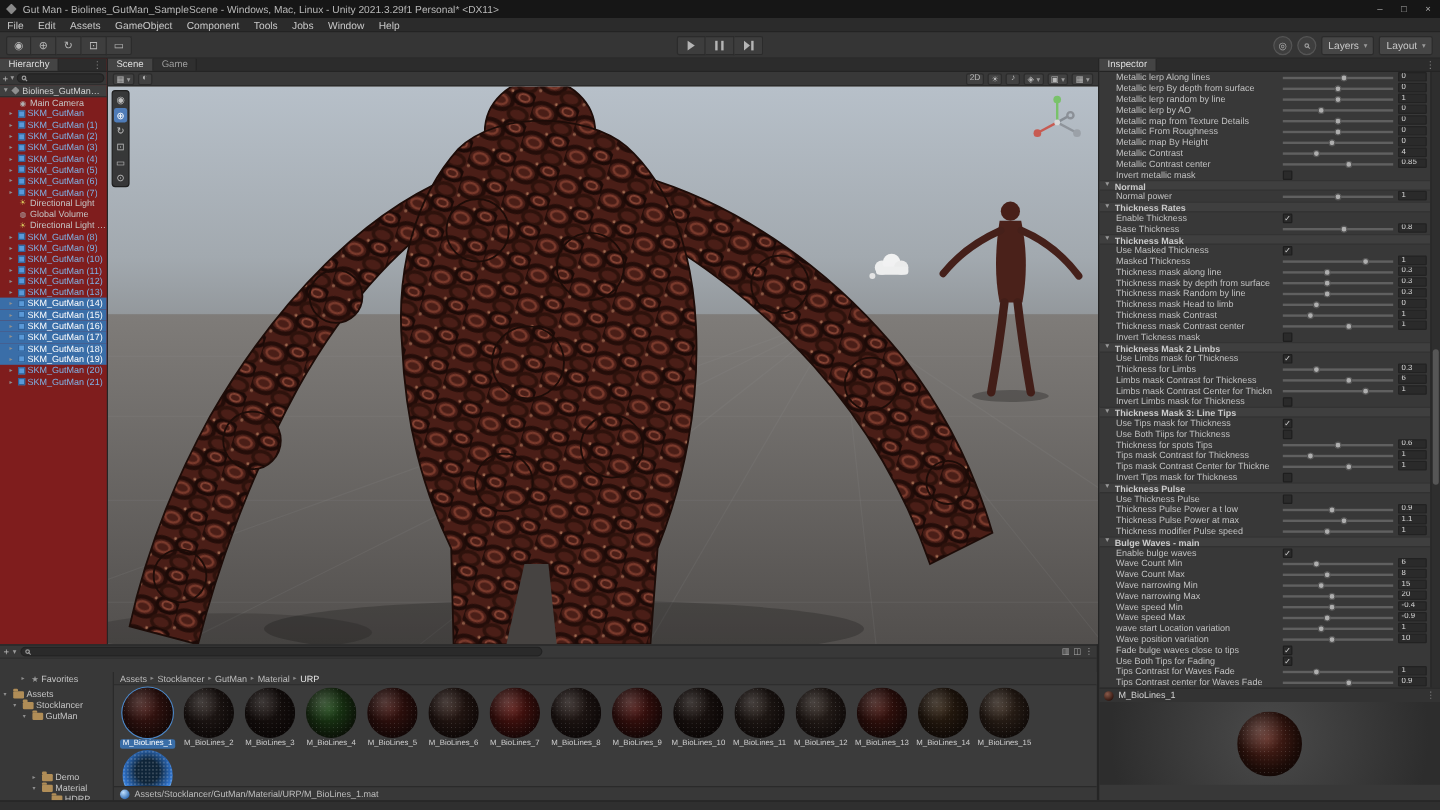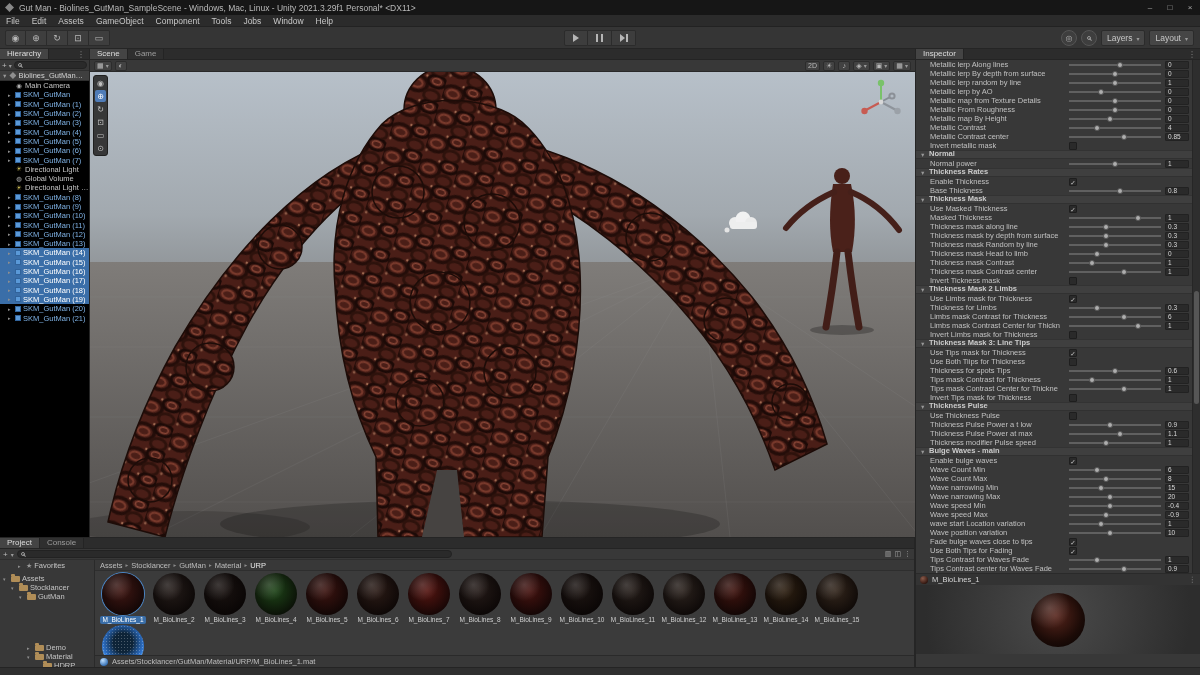--- a/index.html
+++ b/index.html
@@ -36,21 +36,21 @@
   .caret { font-size:6px; color:#9a9a9a; }
 
   
   .ptabs { height:11px; background:#2c2c2c; display:flex; align-items:flex-end; font-size:8px; border-bottom:1px solid #242424; }
   .ptab { height:11px; line-height:11px; padding:0 7px; background:#2f2f2f; color:#9d9d9d; border-right:1px solid #242424; display:flex; gap:3px; align-items:center; }
   .ptab.active { background:#444; color:#dedede; }
   .ptab-spacer { flex:1; }
   .ptab-icons { padding-right:4px; color:#8a8a8a; font-size:8px; }
 
   
-  .hierarchy { position:absolute; left:0; top:49px; width:90px; height:488px; background:#000000; border-right:1px solid #252525; overflow:hidden; }
+  .hierarchy { position:absolute; left:0; top:49px; width:90px; height:488px; background:#7f1d1d; border-right:1px solid #252525; overflow:hidden; }
   .htoolbar { height:11px; display:flex; align-items:center; gap:2px; padding:0 2px; background:#383838; border-bottom:1px solid #2e2e2e; }
   .miniplus { color:#bdbdbd; font-size:8px; }
   .searchbox { flex:1; height:8px; background:#2a2a2a; border:1px solid #222; border-radius:4px; display:flex; align-items:center; gap:2px; padding:0 3px; }
   .mag { width:4px; height:4px; border:1px solid #9a9a9a; border-radius:50%; position:relative; flex:none; }
   .mag:after { content:""; position:absolute; width:3px; height:1px; background:#9a9a9a; transform:rotate(45deg); right:-2px; bottom:-1px; }
   .scene-row { height:10px; background:#3f3f3f; display:flex; align-items:center; gap:2px; padding:0 2px; font-size:7.5px; color:#d2d2d2; border-bottom:1px solid #2e2e2e; }
   .scene-row .arr { font-size:5.5px; color:#9a9a9a; }
   .sceneicon { width:7px; height:7px; background:#8f8f8f; clip-path:polygon(50% 0,100% 50%,50% 100%,0 50%); flex:none; }
   .hlist { overflow:hidden; }
   .hrow { height:9.3px; display:flex; align-items:center; gap:2px; padding-left:8px; font-size:7.5px; color:#c4c4c4; white-space:nowrap; }
@@ -72,21 +72,21 @@
   .tools-overlay { position:absolute; left:3px; top:3px; width:15px; background:rgba(44,44,44,.92); border:1px solid #1f1f1f; border-radius:3px; display:flex; flex-direction:column; padding:1px; gap:1px; }
   .ovbtn { height:12px; display:flex; align-items:center; justify-content:center; font-size:8px; color:#c0c0c0; border-radius:2px; }
   .ovbtn.active { background:#4f7cb8; color:#fff; }
   .gizmo { position:absolute; right:10px; top:4px; }
 
   
   .inspector { position:absolute; left:915px; top:49px; width:285px; height:618px; background:#383838; border-left:1px solid #252525; overflow:hidden; }
   .irows { position:absolute; top:11px; left:0; right:8px; height:513px; overflow:hidden; }
   .iscroll { position:absolute; top:11px; right:0; width:8px; height:513px; background:#2e2e2e; border-left:1px solid #262626; }
   .iscroll .thumbbar { position:absolute; left:1px; right:1px; top:45%; height:22%; background:#565656; border-radius:3px; }
-  .irow { display:flex; align-items:flex-end; height:9px; padding:0 3px 0 14px; font-size:7.5px; color:#c0c0c0; }
+  .irow { display:flex; align-items:flex-start; height:9px; padding:0 3px 0 14px; font-size:7.5px; color:#c0c0c0; }
   .irow .lbl { flex:1; white-space:nowrap; overflow:hidden; text-overflow:ellipsis; }
   .irow .ctrl { width:92px; height:9px; position:relative; flex:none; margin-left:4px; display:flex; align-items:center; }
   .track { position:absolute; left:0; right:0; top:4px; height:1.5px; background:#606060; }
   .sthumb { position:absolute; top:1.5px; width:6px; height:6px; border-radius:50%; background:#aeaeae; border:1px solid #555; }
   .ival { width:24px; flex:none; margin-left:4px; background:#2a2a2a; border:1px solid #222; height:8px; line-height:6px; font-size:6.5px; color:#d8d8d8; padding:0 2px; border-radius:1px; overflow:hidden; }
   .icheck { width:8px; height:8px; background:#2a2a2a; border:1px solid #1e1e1e; border-radius:1px; font-size:6.5px; line-height:7px; text-align:center; color:#d0d0d0; }
   .irow.ihead { background:#3f3f3f; border-top:1px solid #333; border-bottom:1px solid #313131; font-weight:bold; color:#cbcbcb; padding-left:4px; }
   .irow.ihead .arr { width:9px; font-size:5.5px; color:#999; }
   .pvheader { position:absolute; left:0; right:0; bottom:82px; height:12px; background:#333; border-top:1px solid #2a2a2a; display:flex; align-items:center; gap:4px; padding:0 4px; font-size:7.5px; color:#d5d5d5; }
   .matdot { width:8px; height:8px; border-radius:50%; background:radial-gradient(circle at 35% 30%, #8a5a4a, #2a100a 80%); flex:none; }
@@ -903,28 +903,20 @@
       <span class="matdot"></span>
       <span>M_BioLines_1</span>
       <span style="margin-left:auto;color:#8a8a8a;">⋮</span>
     </div>
     <div class="pvarea">
       <div class="pv-sphere"></div>
     </div>
   </div>
 
   <div class="project">
-    <div class="ptabs">
-      <span class="ptab active">
-          <span>Project</span>
-        </span>
-      <span class="ptab">
-          <span>Console</span>
-        </span>
-    </div>
     <div class="ptoolbar">
       <span class="miniplus">+</span>
       <span class="caret">▾</span>
       <span class="searchbox">
           <span class="mag"></span>
         </span>
       <span style="flex:1"></span>
       <span class="pico">▥</span>
       <span class="pico">◫</span>
       <span class="pico">⋮</span>

